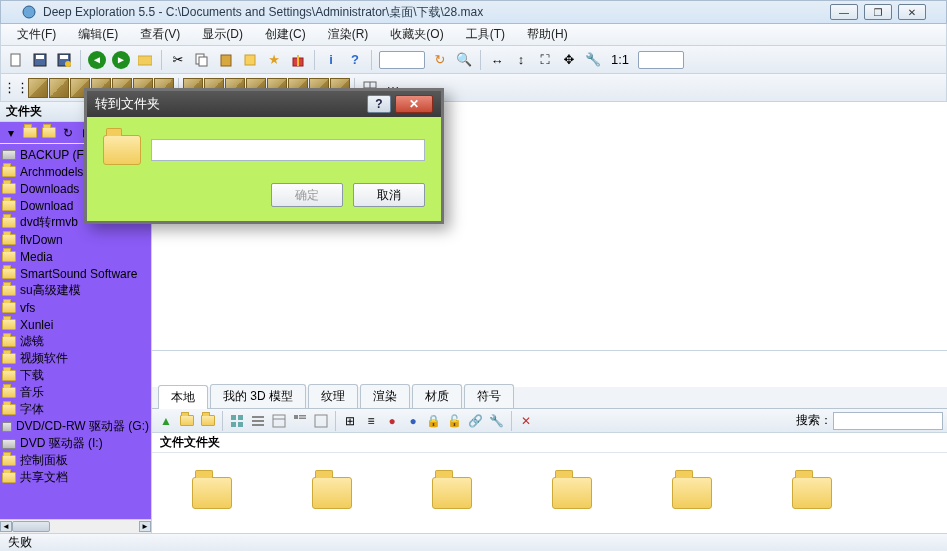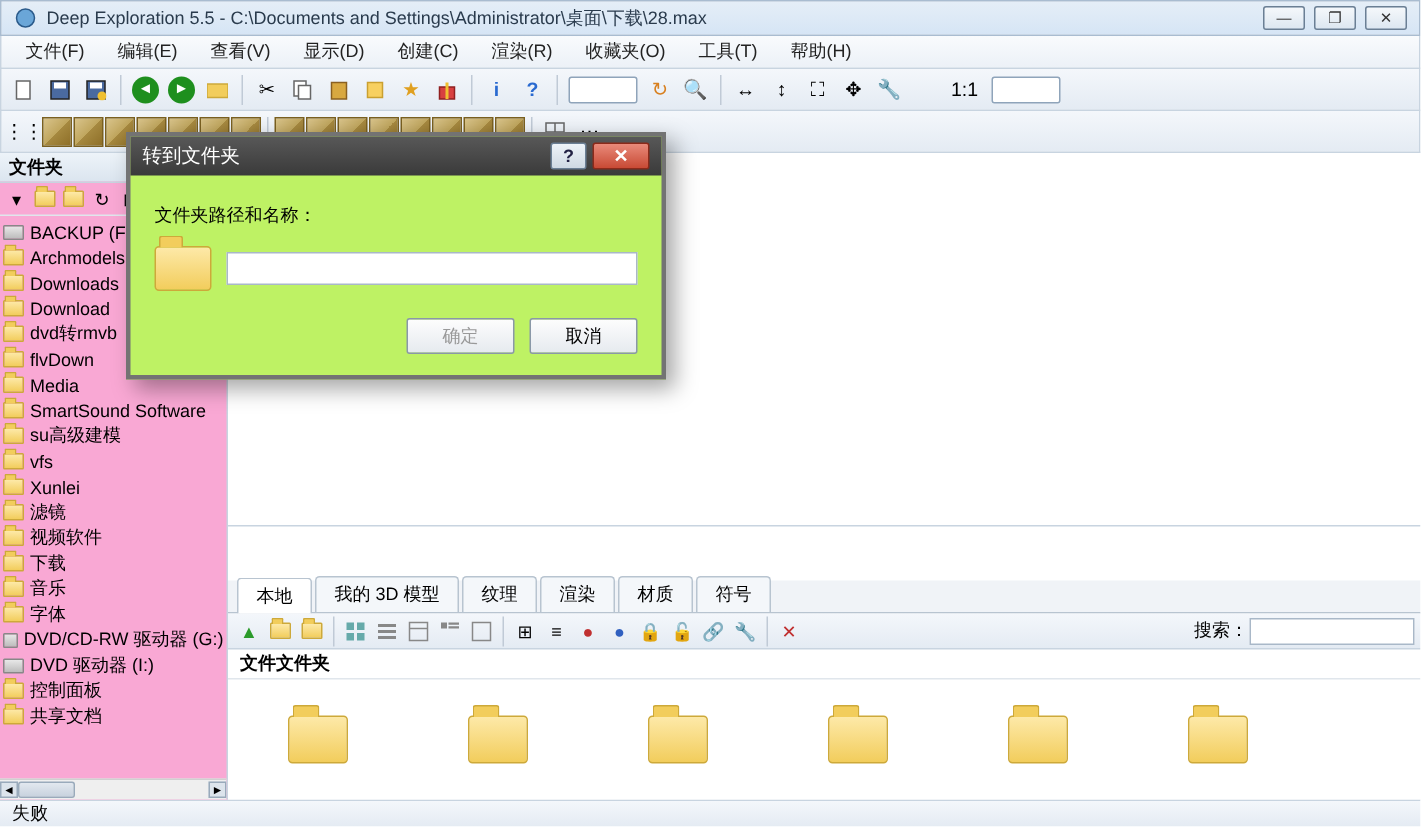--- a/index.html
+++ b/index.html
@@ -1,19 +1,19 @@
 <!DOCTYPE html>
 <html><head>
 <meta charset="utf-8">
 <style>
 * { margin: 0; padding: 0; box-sizing: border-box; font-family: "Microsoft YaHei", SimSun, Arial, sans-serif; font-size: 12px; }
 body { width: 947px; height: 551px; background: #fff; overflow: hidden; position: relative; }
 
 
-.titlebar { height: 24px; background: linear-gradient(#e5eef7, #d6e5f5); display: flex; align-items: center; padding: 0 8px; border: 1px solid #a9bcd0; }
+.titlebar { height: 24px; background: linear-gradient(#e5eef7, #d6e5f5); display: flex; align-items: center; padding: 0 20px; border: 1px solid #a9bcd0; }
 .titlebar .icon { width: 16px; height: 16px; margin-right: 6px; }
 .titlebar .title { flex: 1; color: #2a3b4d; }
 .win-controls { display: flex; gap: 6px; }
 .win-btn { width: 28px; height: 16px; border: 1px solid #6b7f94; border-radius: 2px; background: linear-gradient(#f5f8fb, #dde7f1); display: flex; align-items: center; justify-content: center; font-size: 10px; color: #333; cursor: pointer; }
 
 
 .menubar { height: 22px; background: linear-gradient(#f9fbfd, #ecf1f7); border: 1px solid #c8d4e0; border-top: none; display: flex; align-items: center; padding: 0 6px; gap: 2px; }
 .menu-item { padding: 2px 10px; cursor: pointer; color: #222; }
 
 
@@ -21,21 +21,21 @@
 .tb-btn { width: 22px; height: 22px; border: 1px solid transparent; border-radius: 2px; display: flex; align-items: center; justify-content: center; cursor: pointer; font-size: 13px; }
 .tb-sep { width: 1px; height: 20px; background: #c0cad6; margin: 0 3px; }
 .tb-toggle { width: 46px; height: 18px; border: 1px solid #8fa4ba; background: #fff; border-radius: 2px; margin: 0 2px; }
 
 
 .toolbar2 { height: 28px; background: linear-gradient(#f4f7fb, #e4ebf3); border: 1px solid #c8d4e0; border-top: none; display: flex; align-items: center; padding: 0 4px; gap: 1px; }
 .cube { width: 20px; height: 20px; background: linear-gradient(135deg,#d9c48c,#c0a65e 50%,#a68940 50%,#8e6f28); border: 1px solid #7a6020; cursor: pointer; }
 
 
 .main { display: flex; height: calc(551px - 24px - 22px - 28px - 28px - 18px); }
-.sidebar { width: 152px; background: #f9a8d4; border-right: 1px solid #c8d4e0; display: flex; flex-direction: column; overflow: hidden; }
+.sidebar { width: 152px; background: #8b5cf6; border-right: 1px solid #c8d4e0; display: flex; flex-direction: column; overflow: hidden; }
 .side-header { height: 20px; background: linear-gradient(#edf3f9,#dbe5ef); border-bottom: 1px solid #c8d4e0; display: flex; align-items: center; padding: 0 6px; font-weight: bold; }
 .side-tb { height: 22px; border-bottom: 1px solid #e0e6ec; display: flex; align-items: center; padding: 0 2px; gap: 1px; }
 .side-tb .mini { width: 18px; height: 18px; display: flex; align-items: center; justify-content: center; cursor: pointer; font-size: 12px; }
 .tree { flex: 1; overflow: hidden; padding: 2px 0; font-family: SimSun, monospace; }
 .tree-item { display: flex; align-items: center; height: 17px; padding: 0 2px; cursor: pointer; white-space: nowrap; }
 .folder-ico { width: 14px; height: 11px; background: linear-gradient(#fde9a8,#f2cd5c); border: 1px solid #cda93a; border-radius: 1px; margin-right: 4px; position: relative; }
 .folder-ico::before { content: ""; position: absolute; top: -4px; left: 0; width: 6px; height: 3px; background: #f2cd5c; border: 1px solid #cda93a; border-bottom: none; border-radius: 1px 1px 0 0; }
 .drive-ico { width: 14px; height: 10px; background: linear-gradient(#e8e8e8,#bcbcbc); border: 1px solid #888; border-radius: 1px; margin-right: 4px; }
 .tree-hscroll { height: 14px; background: #efefef; border-top: 1px solid #d0d0d0; position: relative; }
 .tree-hscroll .thumb { position: absolute; left: 12px; top: 1px; width: 38px; height: 11px; background: linear-gradient(#e2e8ef,#c8d2de); border: 1px solid #9ab; border-radius: 2px; }
@@ -176,21 +176,21 @@
   <div class="tb-sep"></div>
   <div class="tb-toggle"></div>
   <div class="tb-btn" style="color:#d88020;">↻</div>
   <div class="tb-btn">🔍</div>
   <div class="tb-sep"></div>
   <div class="tb-btn">↔</div>
   <div class="tb-btn">↕</div>
   <div class="tb-btn">⛶</div>
   <div class="tb-btn">✥</div>
   <div class="tb-btn">🔧</div>
-  <div class="tb-btn" style="width:auto; padding:0 4px;margin-left:23px;">1:1</div>
+  <div class="tb-btn" style="width:auto; padding:0 4px;">1:1</div>
   <div class="tb-toggle"></div>
 </div>
 
 <div class="toolbar2">
   <div class="tb-btn">⋮⋮</div>
   <div class="cube"></div>
   <div class="cube"></div>
   <div class="cube"></div>
   <div class="cube"></div>
   <div class="cube"></div>
@@ -419,21 +419,20 @@
 
 <div class="dialog">
   <div class="dlg-title">
     <span class="t">转到文件夹</span>
     <div class="dlg-ctrl">
       <div class="dlg-help">?</div>
       <div class="dlg-close">✕</div>
     </div>
   </div>
   <div class="dlg-body">
-    <span class="dlg-label">文件夹路径和名称：</span>
     <div class="dlg-row">
       <div class="dlg-folder-ico"></div>
       <input class="dlg-input" value="" style="">
     </div>
     <div class="dlg-actions">
       <button class="dlg-btn" disabled="">确定</button>
       <button class="dlg-btn">取消</button>
     </div>
   </div>
 </div>

